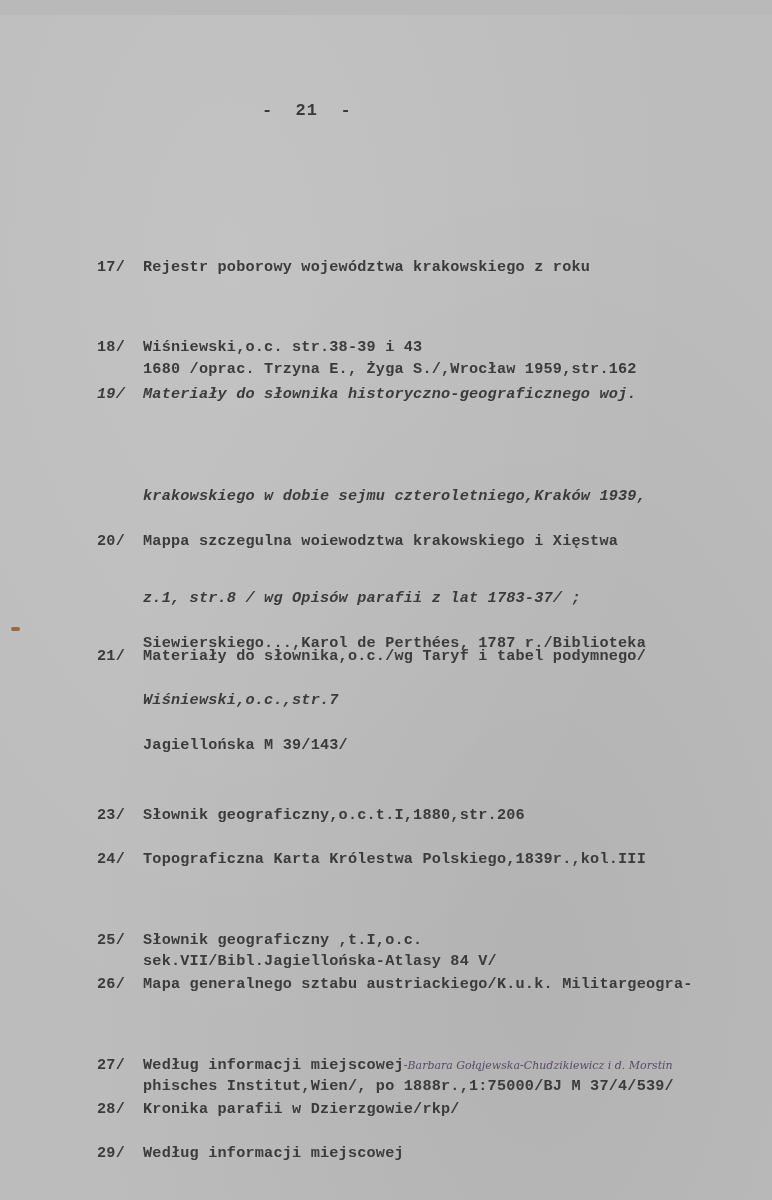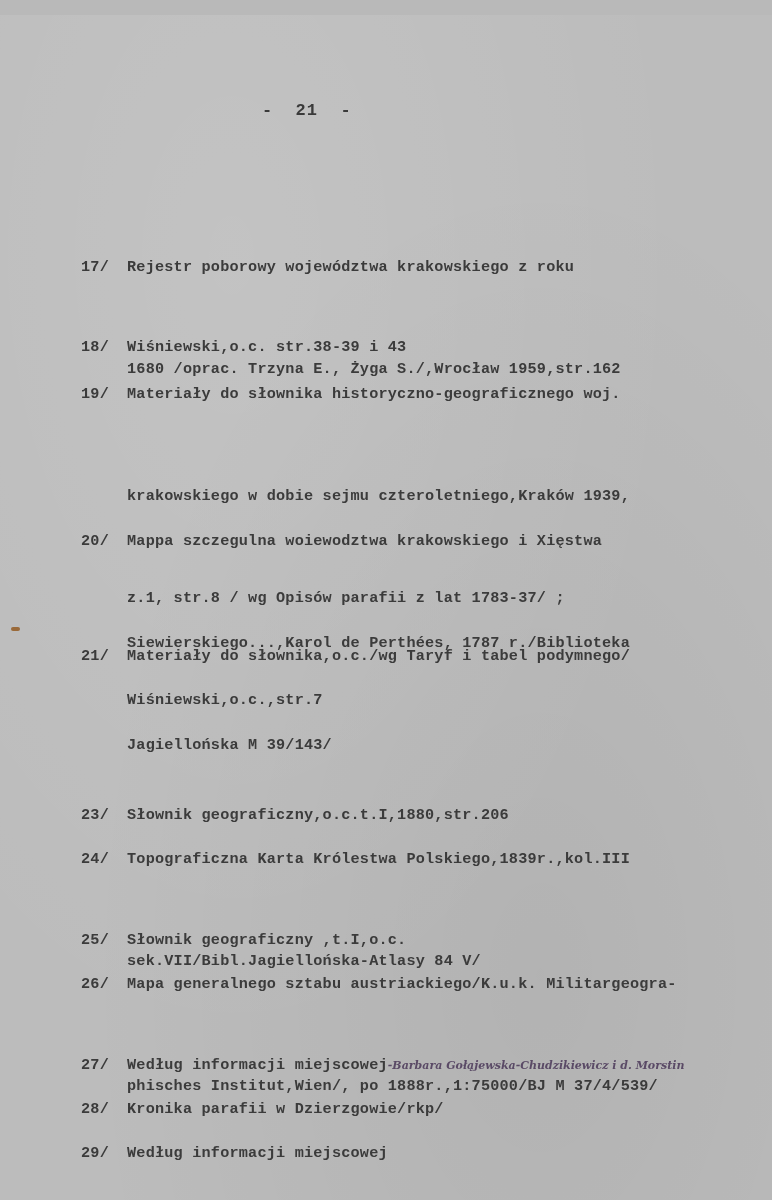--- a/index.html
+++ b/index.html
@@ -29,42 +29,42 @@
       left: 262px;
       top: 86px;
       font-size: 17px;
       font-weight: bold;
       color: #3a3a3a;
       letter-spacing: 1px;
       white-space: pre;
     }
     .fn {
       position: absolute;
-      left: 81px;
+      left: 97px;
       color: #3b3b3b;
       font-size: 15.2px;
       font-weight: bold;
       letter-spacing: 0.2px;
       white-space: pre;
       line-height: 34px;
     }
     .fn .num {
       display: inline-block;
       width: 46px;
     }
     .fn .line {
       display: block;
     }
     .fn .cont {
       padding-left: 46px;
     }
     .handwriting {
       font-family: "DejaVu Serif", serif;
       font-style: italic;
-      font-weight: bold;
+      font-weight: normal;
       font-size: 11px;
       color: #5a4a66;
       letter-spacing: 0;
     }
     .smudge {
       position: absolute;
       left: 11px;
       top: 612px;
       width: 9px;
       height: 4px;
@@ -83,21 +83,21 @@
 
   <div class="fn" style="top:167px;">
     <span class="line"><span class="num">17/</span><span>Rejestr poborowy województwa krakowskiego z roku</span></span>
     <span class="line cont">1680 /oprac. Trzyna E., Żyga S./,Wrocław 1959,str.162</span>
   </div>
 
   <div class="fn" style="top:247px;">
     <span class="line"><span class="num">18/</span><span>Wiśniewski,o.c. str.38-39 i 43</span></span>
   </div>
 
-  <div class="fn" style="top:294px;">
+  <div class="fn" style="top:294px;font-style:italic;">
     <span class="line"><span class="num">19/</span><span>Materiały do słownika historyczno-geograficznego woj.</span></span>
     <span class="line cont">krakowskiego w dobie sejmu czteroletniego,Kraków 1939,</span>
     <span class="line cont">z.1, str.8 / wg Opisów parafii z lat 1783-37/ ;</span>
     <span class="line cont">Wiśniewski,o.c.,str.7</span>
   </div>
 
   <div class="fn" style="top:441px;">
     <span class="line"><span class="num">20/</span><span>Mappa szczegulna woiewodztwa krakowskiego i Xięstwa</span></span>
     <span class="line cont">Siewierskiego...,Karol de Perthées, 1787 r./Biblioteka</span>
     <span class="line cont">Jagiellońska M 39/143/</span>

